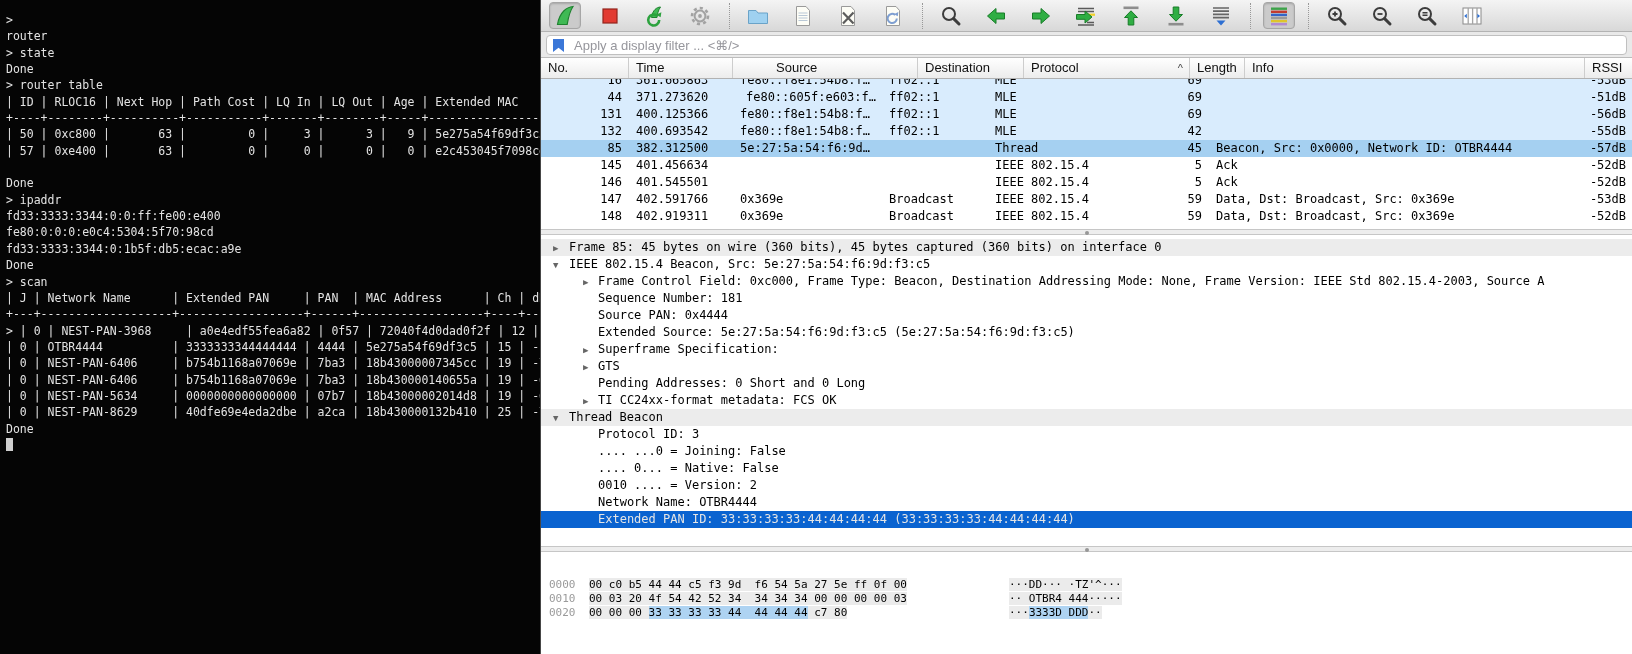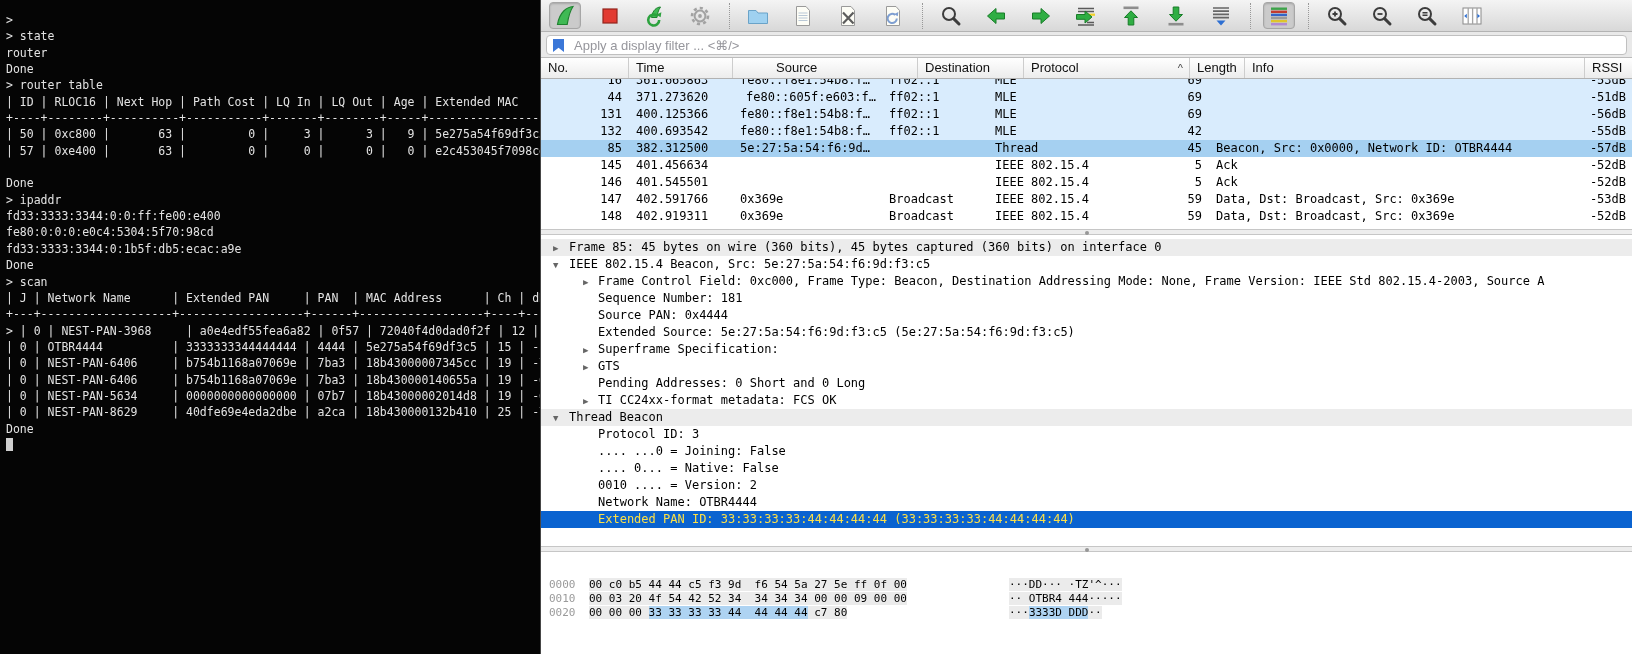--- a/index.html
+++ b/index.html
@@ -36,21 +36,21 @@
   .prow.selected { background:#a5d0f1; }
   .pcell { font:12px/17px "DejaVu Sans Mono",monospace; color:#000; white-space:pre; overflow:hidden; flex:none; padding-left:7px; }
   .pcell.num { text-align:right; padding-right:7px; padding-left:0; }
 
   .splitter { position:absolute; left:0; width:100%; height:6px; background:#ededed; border-top:1px solid #c6c6c6; border-bottom:1px solid #c6c6c6; z-index:4; }
   .splitter .dot { position:absolute; left:calc(50% - 2px); top:0.5px; width:4px; height:4px; border-radius:2px; background:#979797; }
 
   #detail { position:absolute; top:236px; left:0; width:100%; height:310px; background:#fff; overflow:hidden; padding-top:3px; }
   .drow { position:relative; height:17px; font:12px/17px "DejaVu Sans Mono",monospace; color:#000; white-space:pre; overflow:hidden; }
   .drow.stripe { background:#ececec; }
-  .drow.selected { background:#0a63d0; color:#fde047; }
+  .drow.selected { background:#0a63d0; color:#e5e5e5; }
   .drow .tw { position:absolute; top:1px; font-size:9px; color:#666; }
   .drow .tw.l0 { left:12px; } .drow .tw.l1 { left:42px; }
   .drow .tx { position:absolute; top:0; }
   .drow .tx.l0 { left:28px; } .drow .tx.l1 { left:57px; }
 
   #hexpane { position:absolute; top:552px; left:0; width:100%; height:102px; background:#fff; overflow:hidden; padding-top:26px; }
   .hrow { position:relative; height:14px; font:11px/14px "DejaVu Sans Mono",monospace; white-space:pre; }
   .hoff { position:absolute; left:8px; color:#9a9a9a; }
   .hhex { position:absolute; left:48px; }
   .hasc { position:absolute; left:462px;padding-left:6px; }
@@ -58,22 +58,22 @@
   .hsel { background:#aed3f2; }
 </style>
 </head>
 <body>
 
 <div id="root">
 
   <div id="terminal">
     <div id="term-lines">
         <div class="term-line">&gt;</div>
+        <div class="term-line">router</div>
         <div class="term-line">&gt; state</div>
-        <div class="term-line">router</div>
         <div class="term-line">Done</div>
         <div class="term-line">&gt; router table</div>
         <div class="term-line">| ID | RLOC16 | Next Hop | Path Cost | LQ In | LQ Out | Age | Extended MAC     |</div>
         <div class="term-line">+----+--------+----------+-----------+-------+--------+-----+------------------+</div>
         <div class="term-line">| 50 | 0xc800 |       63 |         0 |     3 |      3 |   9 | 5e275a54f69df3c5 |</div>
         <div class="term-line">| 57 | 0xe400 |       63 |         0 |     0 |      0 |   0 | e2c453045f7098cd |</div>
         <div class="term-line"></div>
         <div class="term-line">Done</div>
         <div class="term-line">&gt; ipaddr</div>
         <div class="term-line">fd33:3333:3344:0:0:ff:fe00:e400</div>
@@ -382,18 +382,18 @@
         <div class="drow plain"><span class="tx l1">Network Name: OTBR4444</span></div>
         <div class="drow selected"><span class="tx l1">Extended PAN ID: 33:33:33:33:44:44:44:44 (33:33:33:33:44:44:44:44)</span></div>
       </div>
 
     <div class="splitter" style="top:546px">
         <span class="dot"></span>
       </div>
 
     <div id="hexpane">
         <div class="hrow"><span class="hoff">0000</span><span class="hhex"><span class="hseg">00 c0 b5 44 44 c5 f3 9d  f6 54 5a 27 5e ff 0f 00</span></span><span class="hasc"><span class="hseg">···DD··· ·TZ'^···</span></span></div>
-        <div class="hrow"><span class="hoff">0010</span><span class="hhex"><span class="hseg">00 03 20 4f 54 42 52 34  34 34 34 00 00 09 00 00</span></span><span class="hasc"><span class="hseg">·· OTBR4 444·····</span></span></div>
+        <div class="hrow"><span class="hoff">0010</span><span class="hhex"><span class="hseg">00 03 20 4f 54 42 52 34  34 34 34 00 00 00 00 03</span></span><span class="hasc"><span class="hseg">·· OTBR4 444·····</span></span></div>
         <div class="hrow"><span class="hoff">0020</span><span class="hhex"><span class="hseg">00 00 00 </span><span class="hsel">33 33 33 33 44  44 44 44</span><span class="hseg"> c7 80</span></span><span class="hasc"><span class="hseg">···</span><span class="hsel">3333D DDD</span><span class="hseg">··</span></span></div>
       </div>
   </div>
 
 </div>
 
 </body></html>

